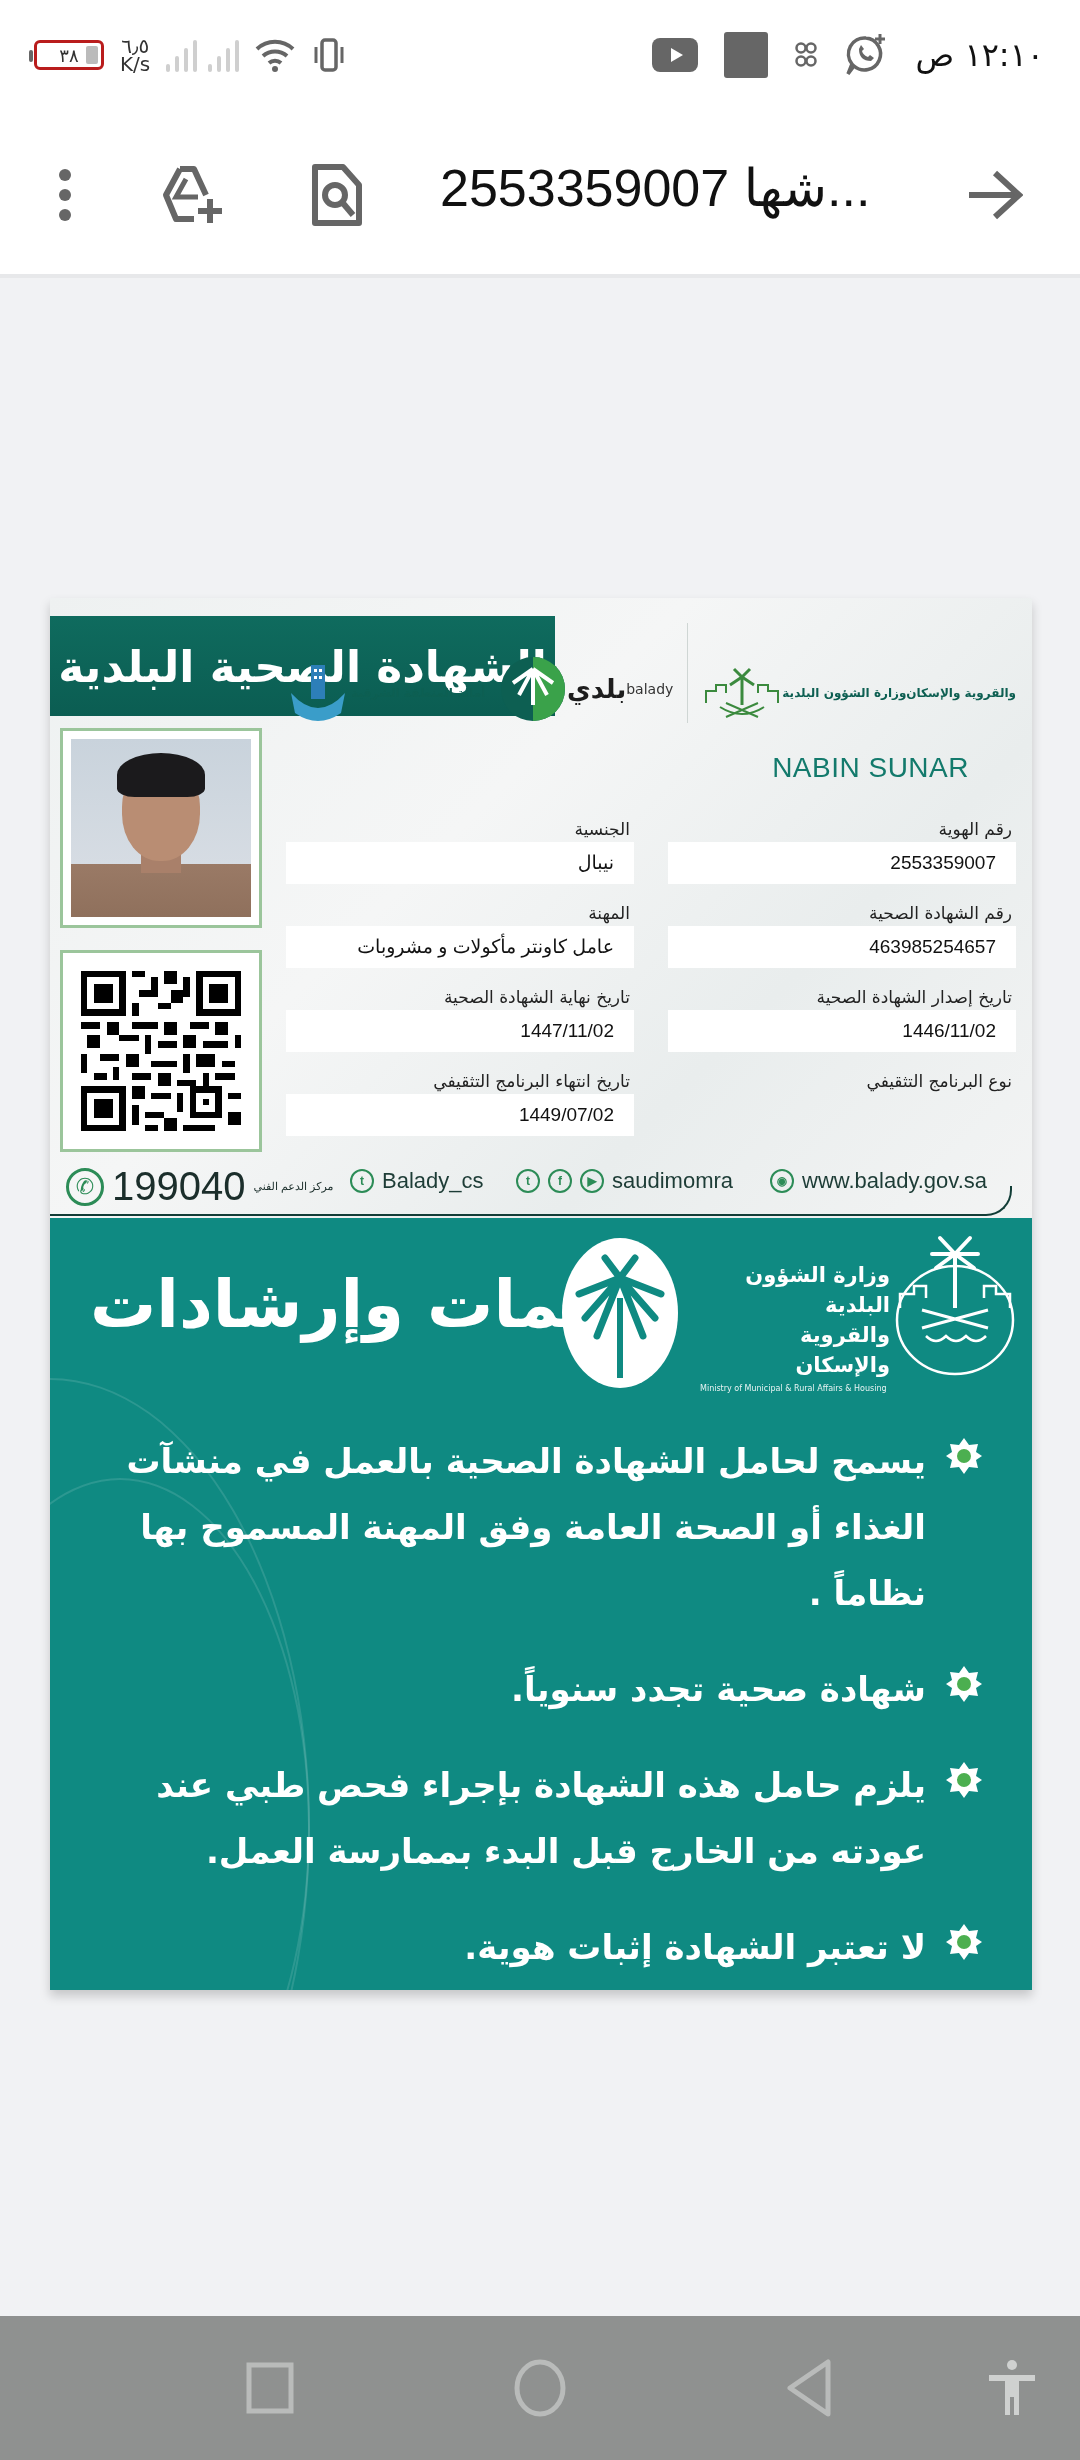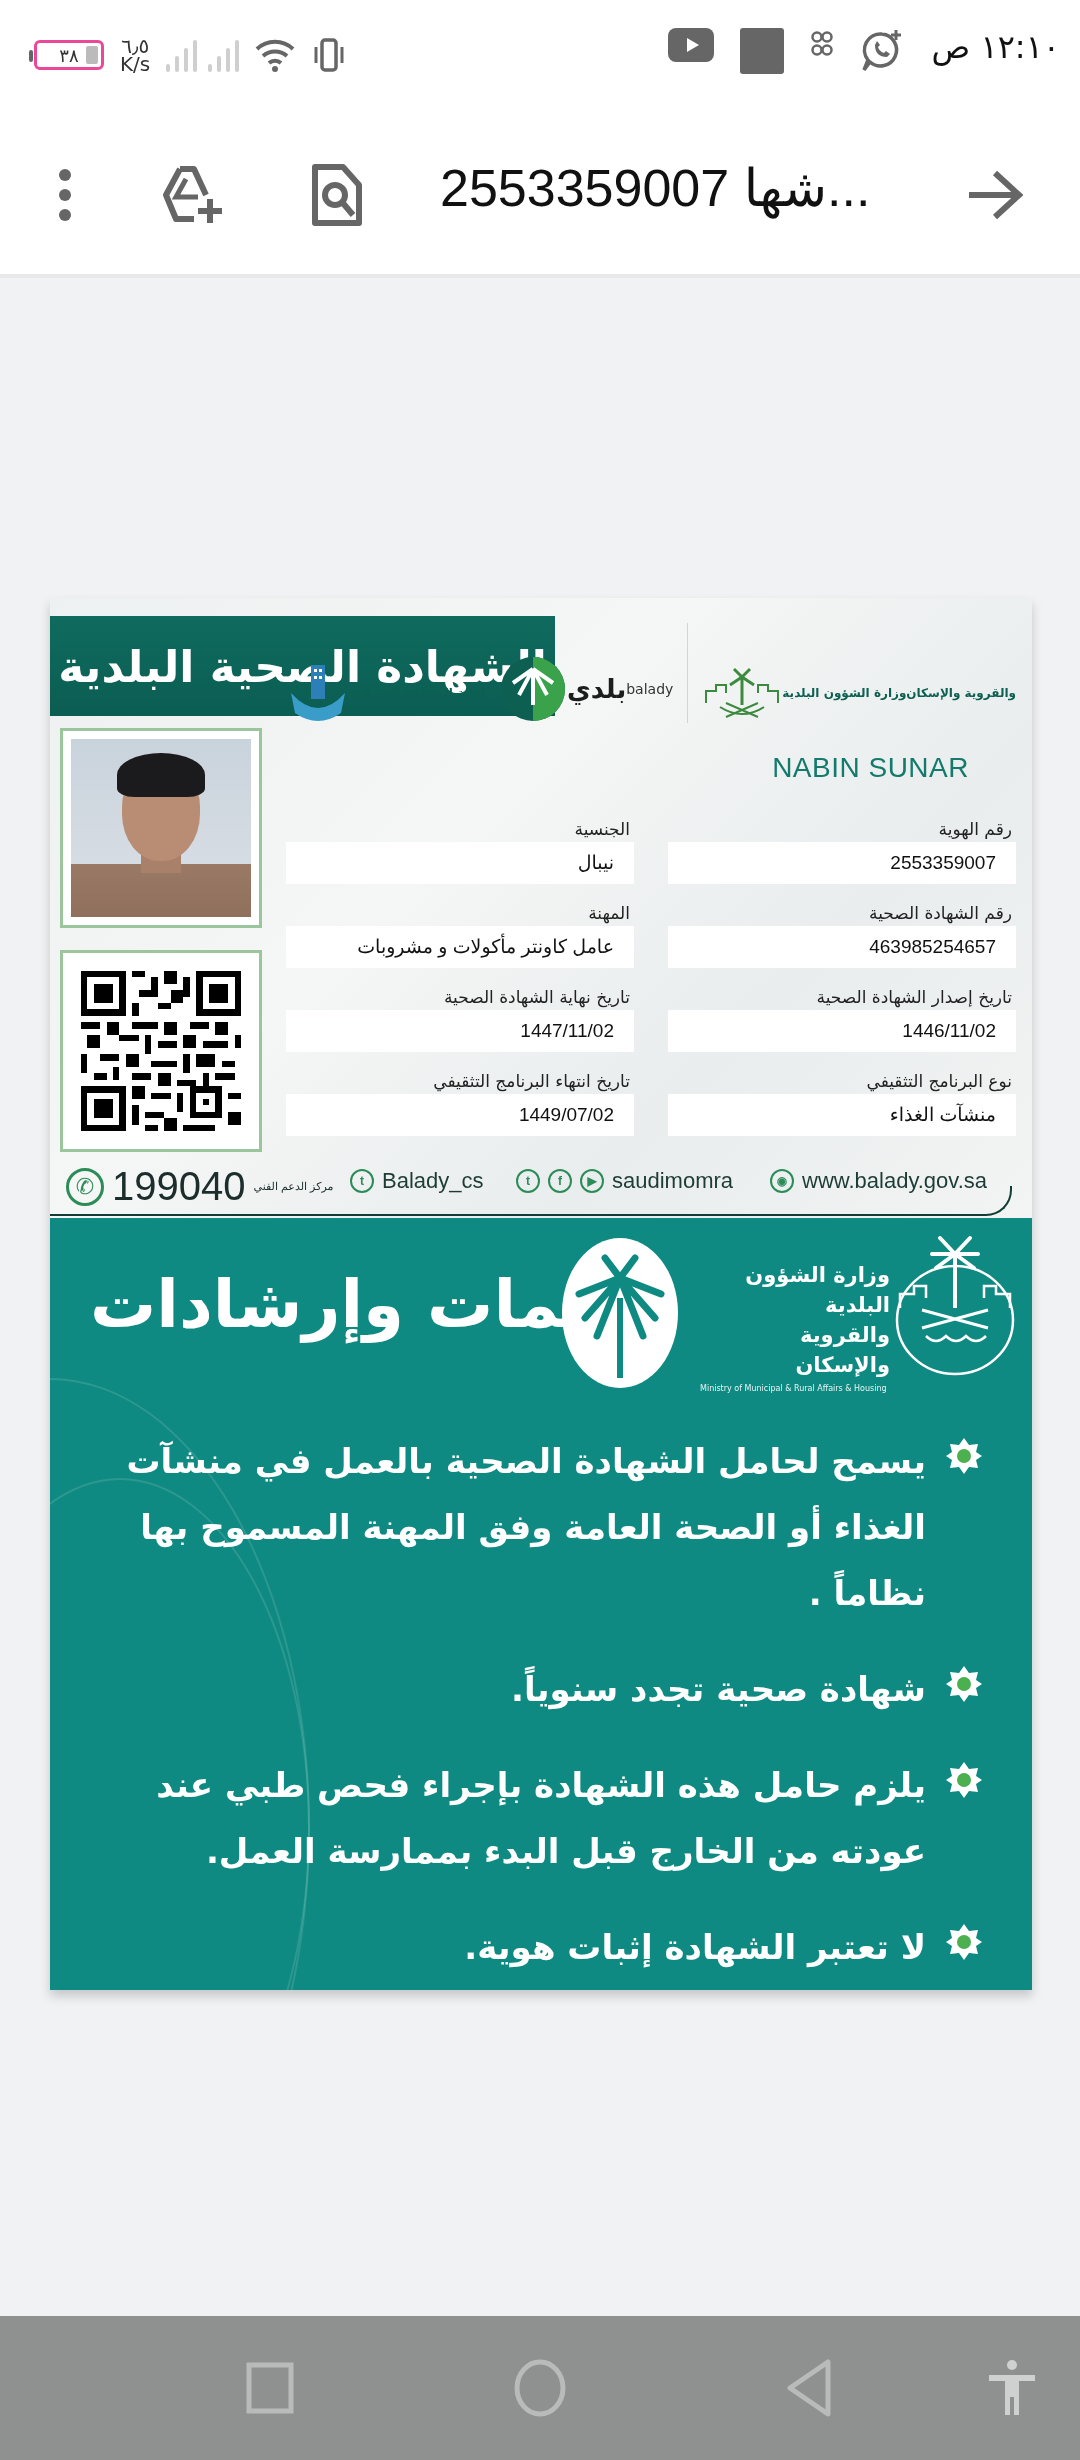--- a/index.html
+++ b/index.html
@@ -2,28 +2,28 @@
 <html><head>
 <meta charset="utf-8">
 <style>
   * { box-sizing: border-box; margin: 0; padding: 0; }
   html, body { width: 1080px; height: 2460px; overflow: hidden; }
   body { background: #f1f2f4; font-family: "DejaVu Sans", sans-serif; position: relative; color: #222; }
 
   
   .status-bar { position: absolute; top: 0; left: 0; width: 1080px; height: 110px; background: #ffffff; }
   .sb-left { position: absolute; left: 34px; top: 30px; height: 50px; display: flex; align-items: center; gap: 16px; }
-  .battery { width: 70px; height: 30px; border: 3px solid #ec4899; border-radius: 6px; position: relative; display: flex; align-items: center; justify-content: center; font-size: 18px; color: #333; }
+  .battery { width: 70px; height: 30px; border: 3px solid #b91c1c; border-radius: 6px; position: relative; display: flex; align-items: center; justify-content: center; font-size: 18px; color: #333; }
   .battery::before { content: ""; position: absolute; left: -8px; top: 7px; width: 4px; height: 12px; background: #666; border-radius: 2px; }
   .battery .fill { position: absolute; right: 3px; top: 3px; bottom: 3px; width: 12px; background: #bbb; border-radius: 2px; }
   .battery span { position: relative; }
   .netspeed { display: flex; flex-direction: column; align-items: center; font-size: 20px; line-height: 18px; color: #333; }
   .signal { display: flex; align-items: flex-end; gap: 5px; height: 34px; }
   .signal i { display: block; width: 4px; background: #cfcfcf; border-radius: 2px; }
-  .sb-right { position: absolute; right: 20px; top: 28px; height: 54px; display: flex; gap: 26px; }
+  .sb-right { position: absolute; right: 36px; top: 28px; height: 54px; display: flex; align-items: center; gap: 26px; }
   .yt-icon { width: 46px; height: 34px; background: #666; border-radius: 8px; position: relative; }
   .yt-icon::after { content: ""; position: absolute; left: 19px; top: 10px; border-left: 12px solid #fff; border-top: 7px solid transparent; border-bottom: 7px solid transparent; }
   .gray-square { width: 44px; height: 46px; background: #666; border-radius: 3px; }
   .time { font-size: 32px; color: #111; direction: rtl; }
 
   
   .toolbar { position: absolute; top: 110px; left: 0; width: 1080px; height: 168px; background: #ffffff; border-bottom: 4px solid #e7e8ea; padding-left: 36px; }
   .tb-icon { position: absolute; top: 50px; width: 70px; height: 70px; display: flex; align-items: center; justify-content: center; }
   .doc-title { position: absolute; left: 440px; top: 48px; font-size: 52px; color: #111; font-family: "Liberation Sans", sans-serif; direction: ltr; white-space: nowrap; }
 
@@ -299,21 +299,20 @@
       <div class="field" style="right:0;top:168px">
         <div class="lbl">تاريخ إصدار الشهادة الصحية</div>
         <div class="val">1446/11/02</div>
       </div>
       <div class="field" style="left:0;top:168px">
         <div class="lbl">تاريخ نهاية الشهادة الصحية</div>
         <div class="val">1447/11/02</div>
       </div>
       <div class="field" style="right:0;top:252px">
         <div class="lbl">نوع البرنامج التثقيفي</div>
-        <div class="val">منشآت الغذاء</div>
       </div>
       <div class="field" style="left:0;top:252px">
         <div class="lbl">تاريخ انتهاء البرنامج التثقيفي</div>
         <div class="val">1449/07/02</div>
       </div>
     </div>
 
     <div class="contact-bar">
       <div class="contact-line"></div>
       <div class="ci" style="left:16px;top:8px">

